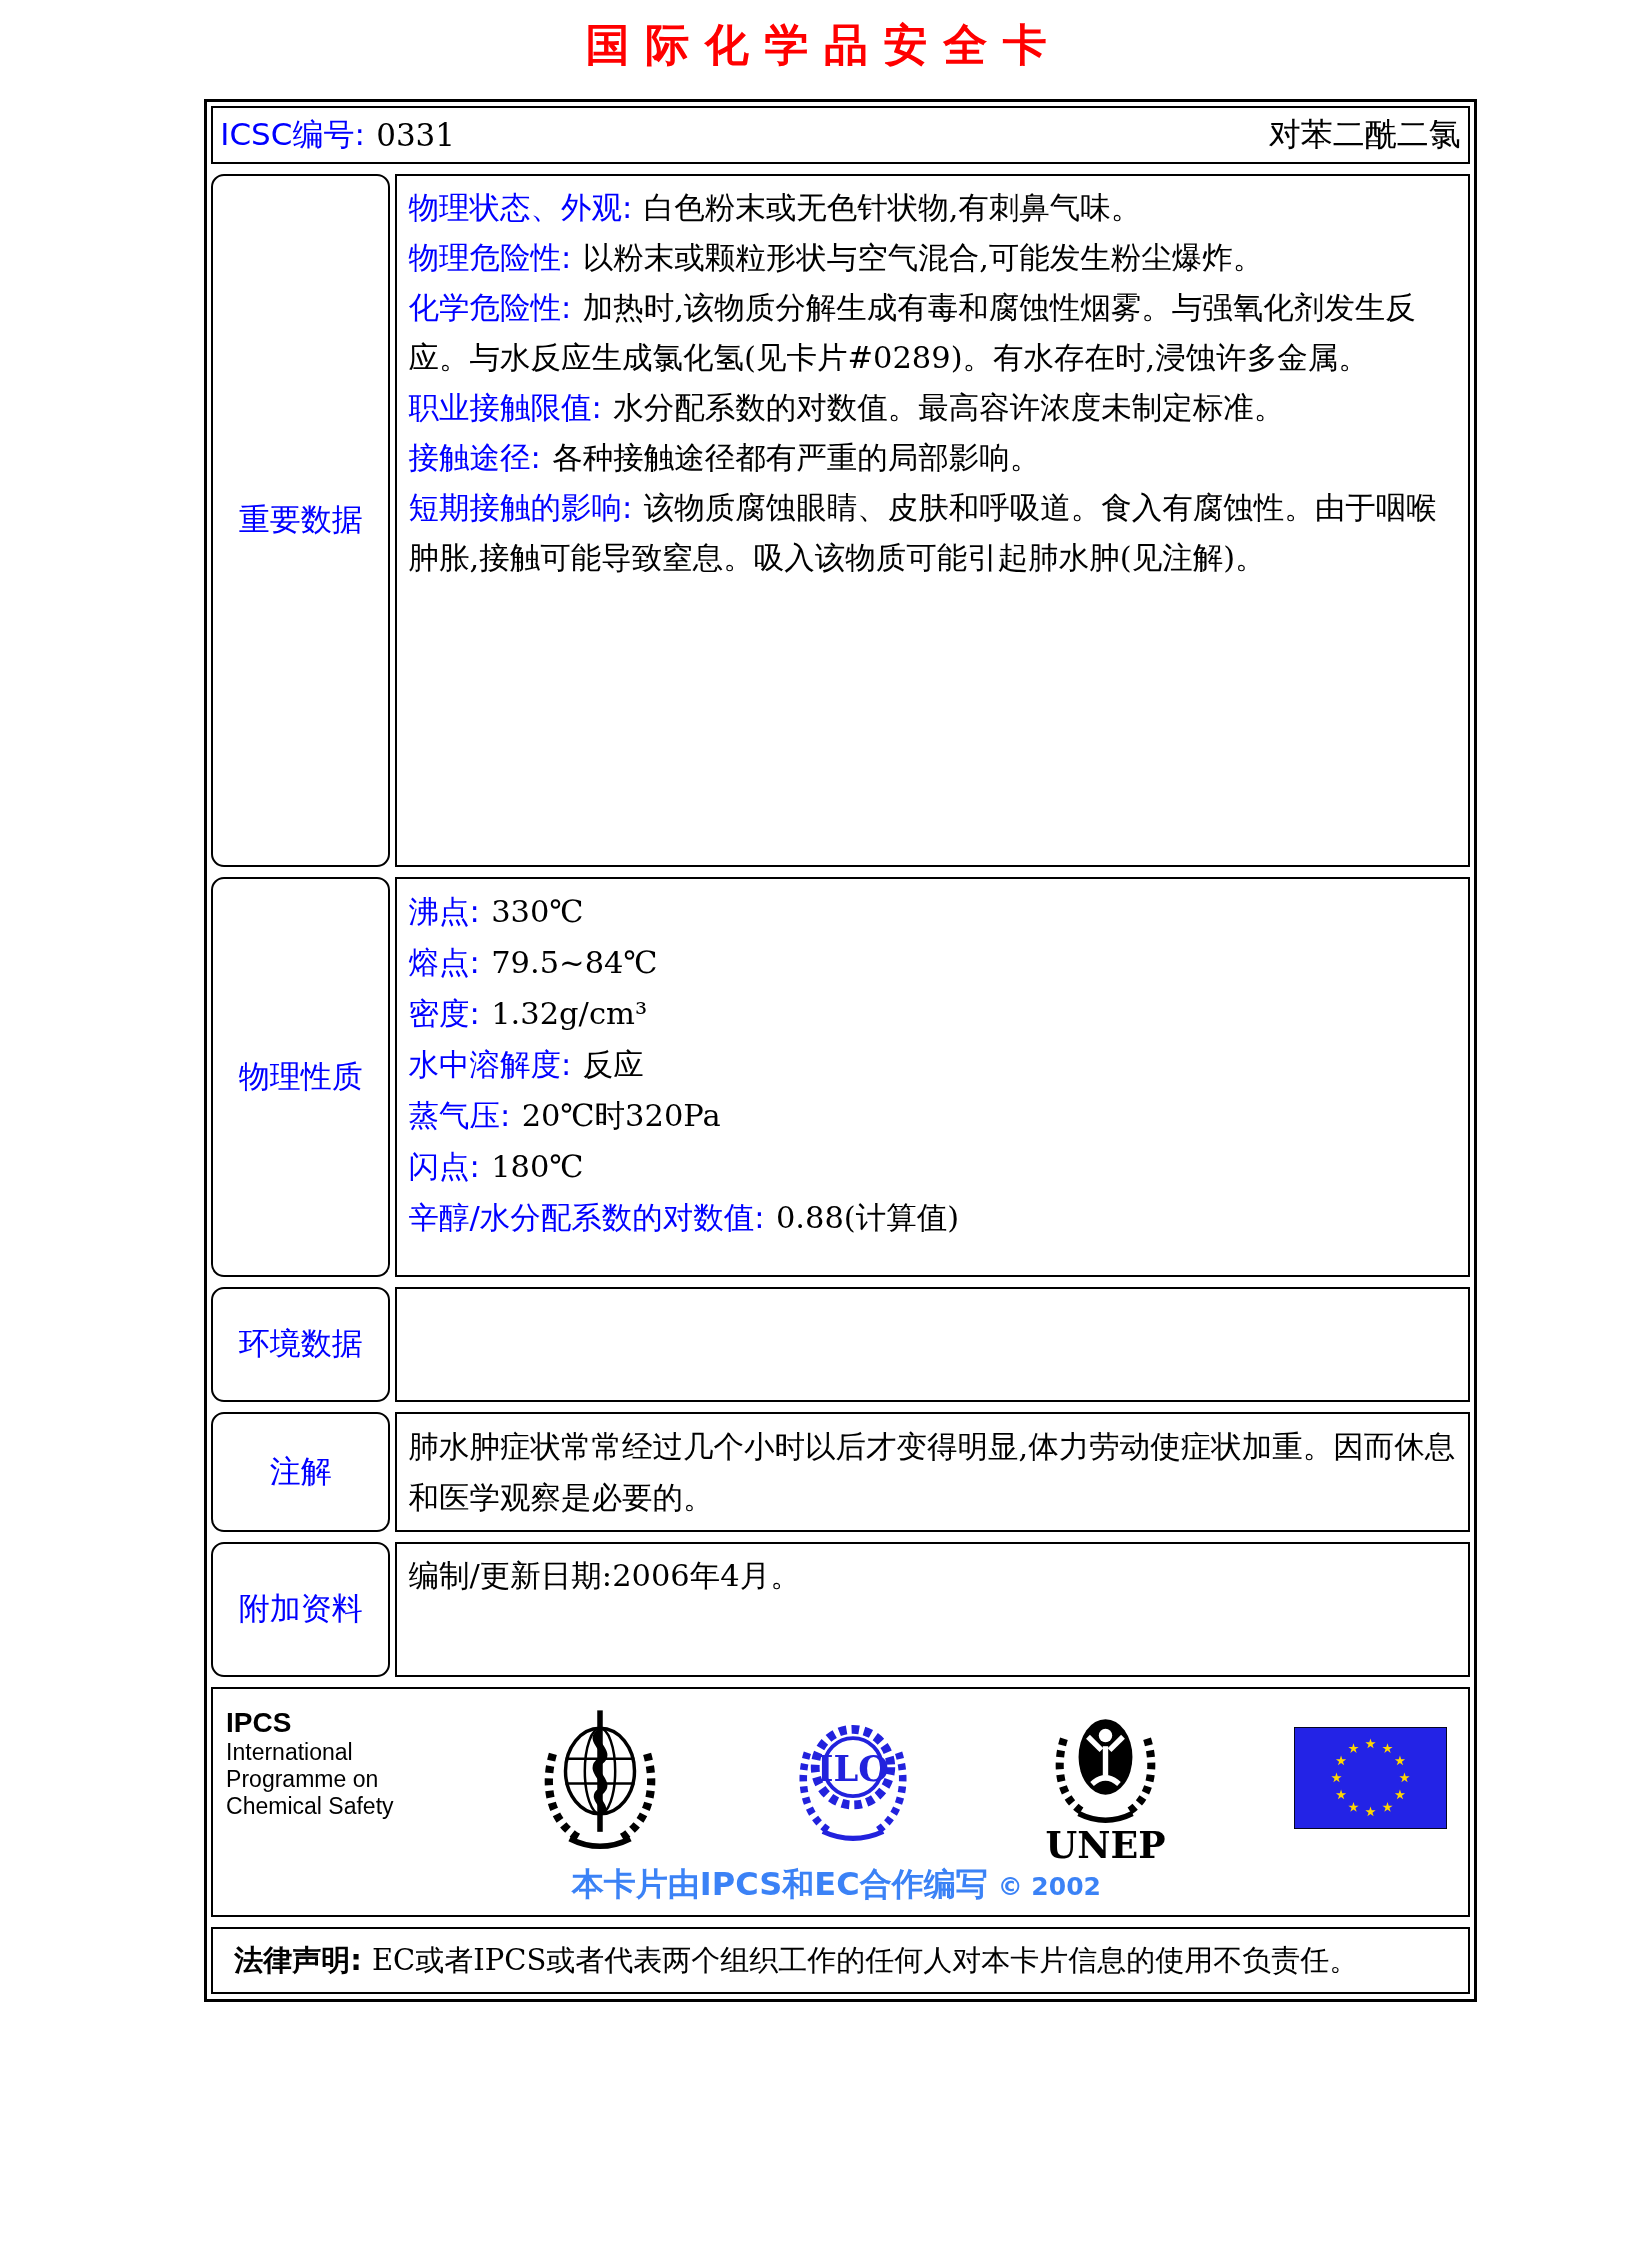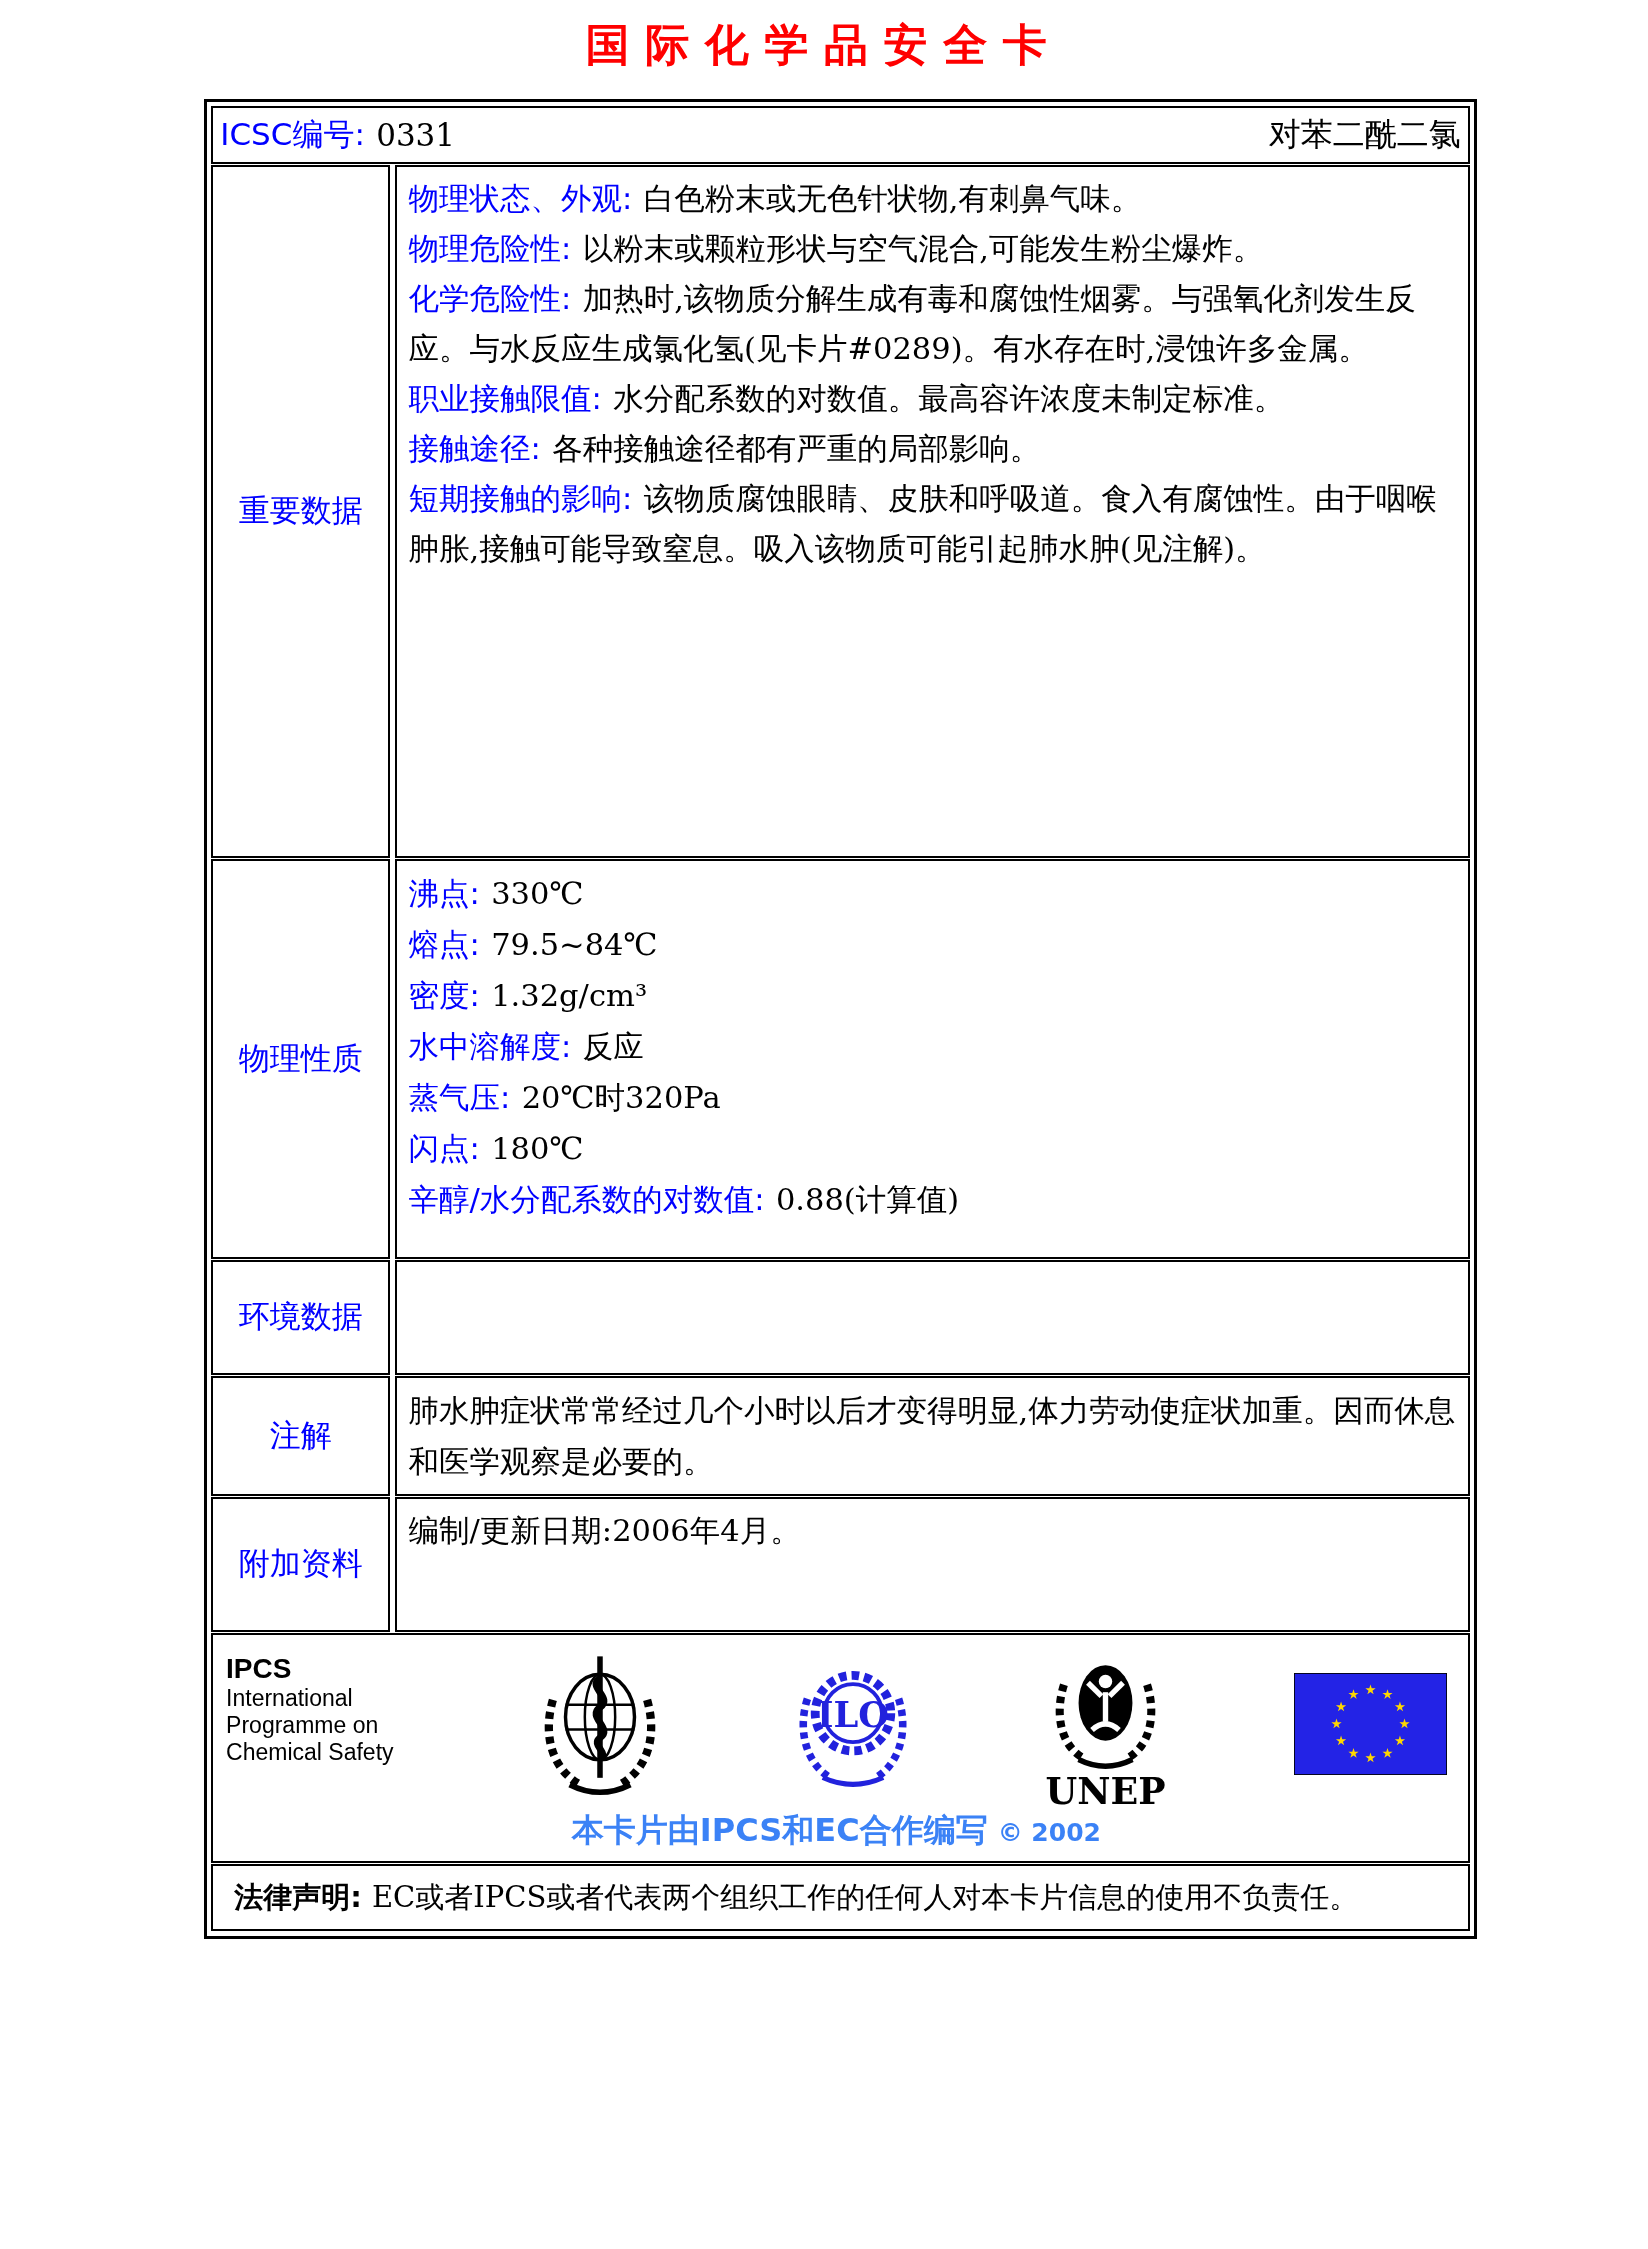--- a/index.html
+++ b/index.html
@@ -4,31 +4,31 @@
 <style>
   html,body{margin:0;padding:0;background:#ffffff;}
   body{width:1648px;height:2250px;position:relative;
        font-family:"DejaVu Serif",serif;color:#000;}
 
   .page-title{padding-top:15.6px;text-align:center;
     font-family:"DejaVu Sans",sans-serif;font-weight:bold;
     font-size:44px;color:#ff0000;letter-spacing:15.6px;}
 
   .card{margin:24px 0 0 204px;width:1273px;box-sizing:border-box;
-    border:3.5px solid #000;padding:4.3px;display:flex;flex-direction:column;gap:1px;}
+    border:3.5px solid #000;padding:4.3px;display:flex;flex-direction:column;gap:10px;}
   .row{display:flex;gap:5px;}
   .cell{border:2.8px solid #000;box-sizing:border-box;overflow:hidden;background:#fff;}
 
   .header-cell{flex:1;display:flex;justify-content:space-between;align-items:center;
     min-height:58px;padding:0 7px;font-size:31px;}
   .header-left{display:flex;align-items:center;}
   .chem-name{font-size:32px;}
 
   .label-cell{flex:0 0 179px;display:flex;align-items:center;justify-content:center;
-    font-family:"DejaVu Sans",sans-serif;color:#0000ff;font-size:31px;text-align:center;}
+    font-family:"DejaVu Sans",sans-serif;color:#0000ff;font-size:31px;text-align:center;border-radius:13px;}
   .content-cell{flex:1;padding:7px 11.3px;font-size:30.5px;line-height:50px;}
 
   .blue-label{color:#0000ff;font-family:"DejaVu Sans",sans-serif;margin-right:11.3px;}
 
   .important-cell{min-height:693px;}
   .physical-cell{min-height:400px;line-height:51px;}
   .env-cell{min-height:115px;}
   .notes-cell{min-height:101px;display:flex;align-items:center;line-height:51px;}
   .addl-cell{min-height:135px;}
 

